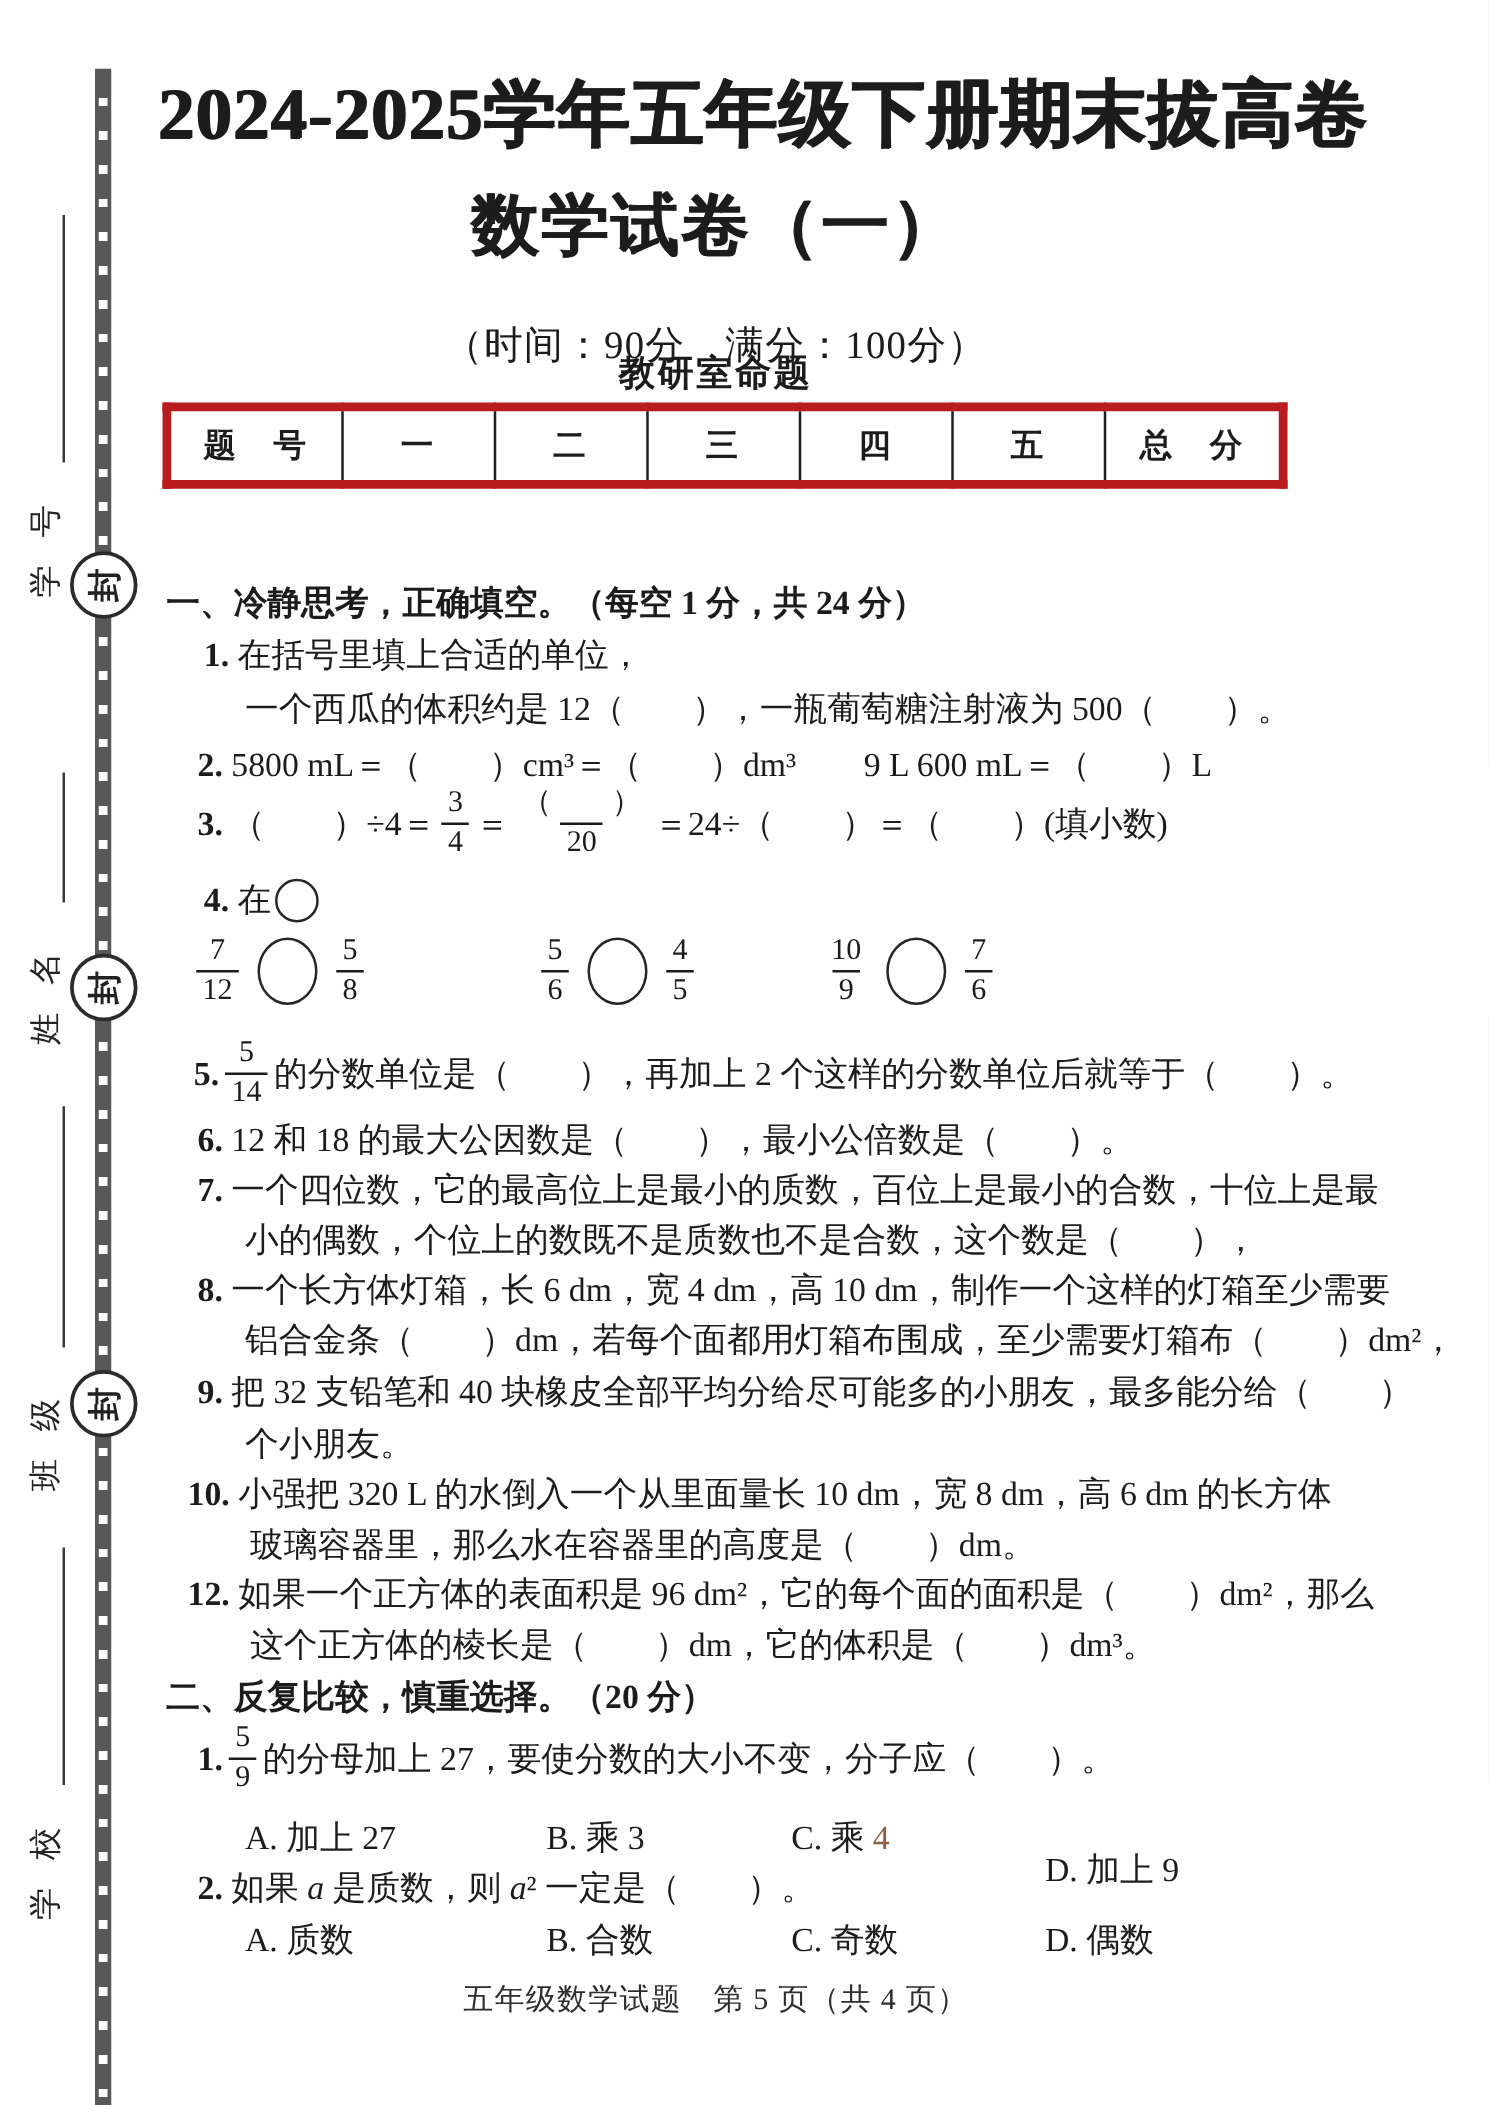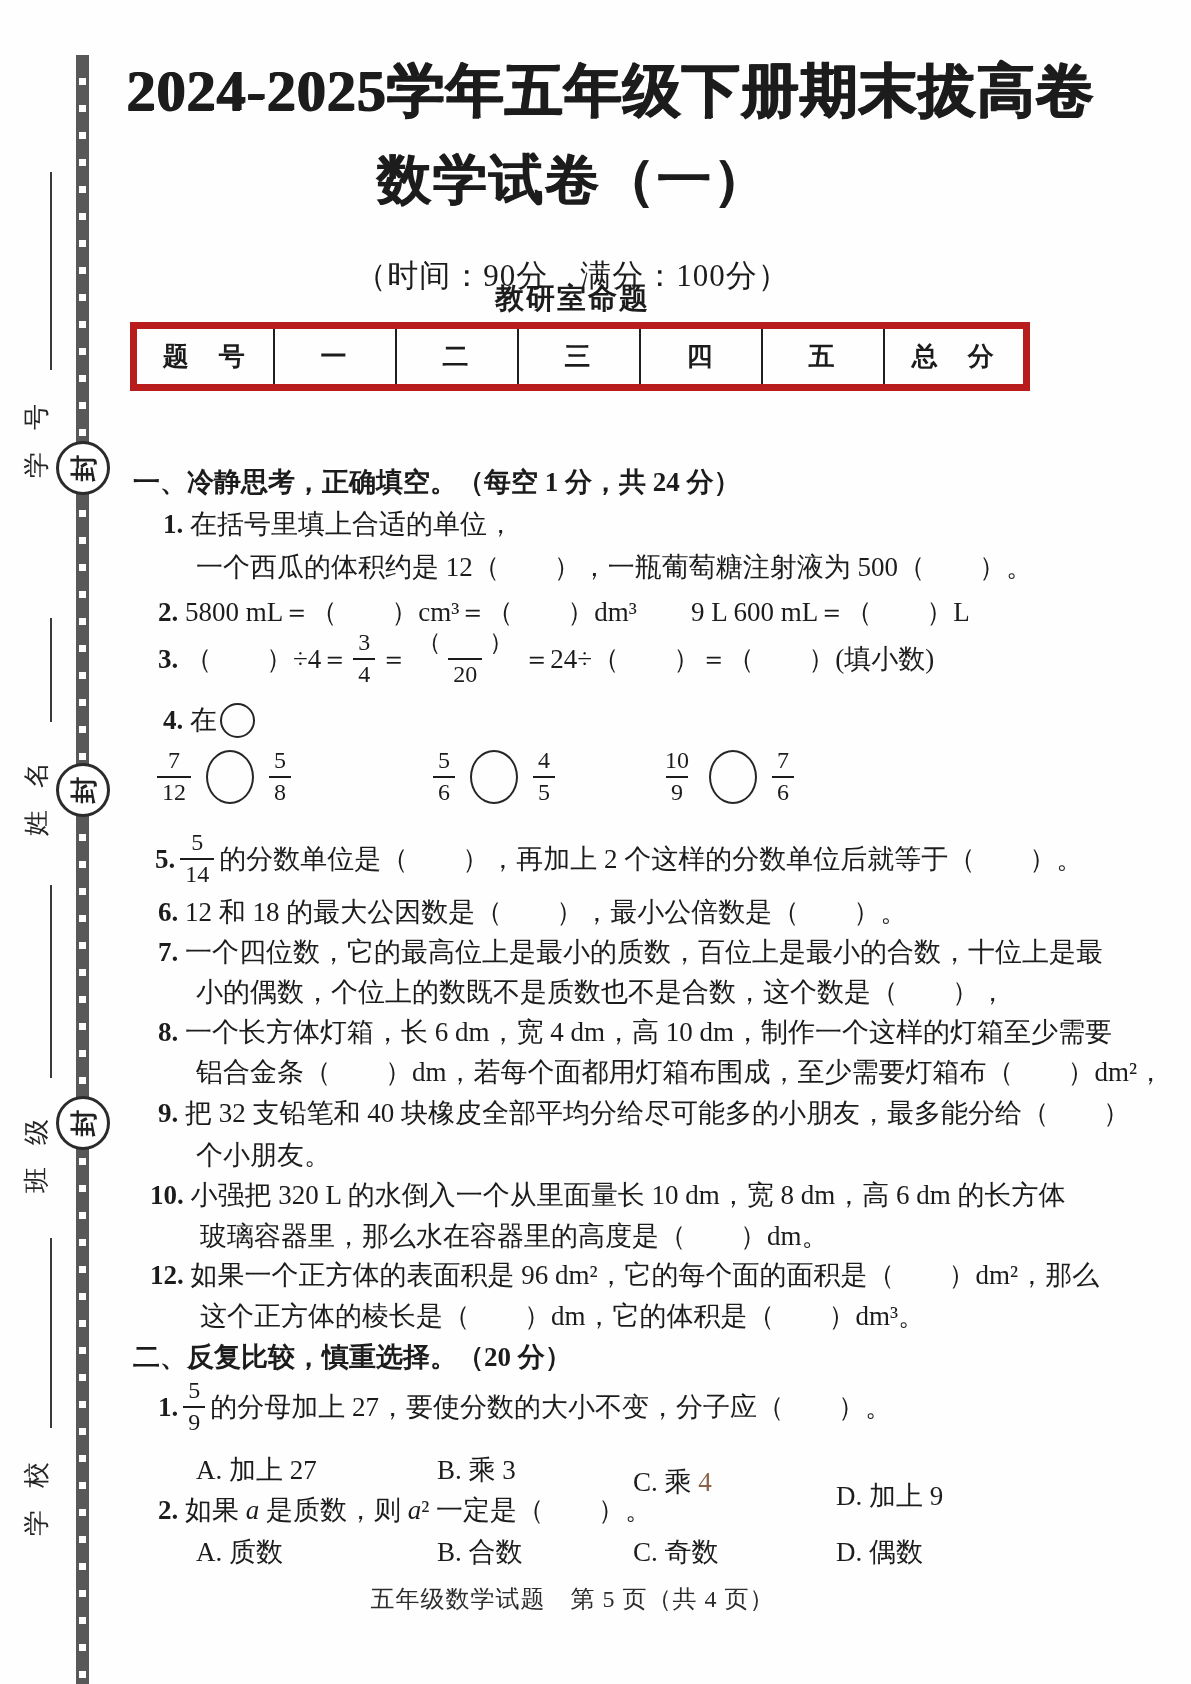--- a/index.html
+++ b/index.html
@@ -200,21 +200,21 @@
         <span class="b">1.</span>
         <span class="frac"><span class="num">5</span><span class="den">9</span></span>
         <span>的分母加上 27，要使分数的大小不变，分子应（　　）。</span>
       </div>
       <div class="line" style="left: 196px; top: 1452px;">
         <span>A. 加上 27</span>
       </div>
       <div class="line" style="left: 437px; top: 1452px;">
         <span>B. 乘 3</span>
       </div>
-      <div class="line" style="left: 633px; top: 1452px; margin-top: 12px;">
+      <div class="line" style="left: 633px; top: 1452px;">
         <span>C. 乘 </span>
         <span class="accent">4</span>
       </div>
       <div class="line" style="left: 836px; top: 1452px; margin-top: 26px;">
         <span>D. 加上 9</span>
       </div>
       <div class="line" style="left: 158px; top: 1492px;">
         <span class="b">2.</span>
         <span> 如果 </span>
         <span class="it">a</span>

